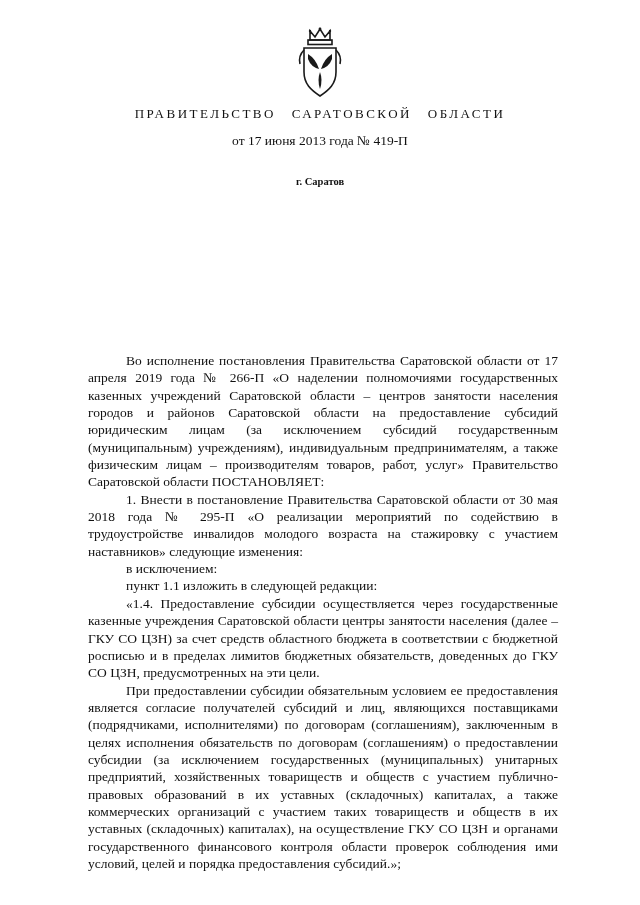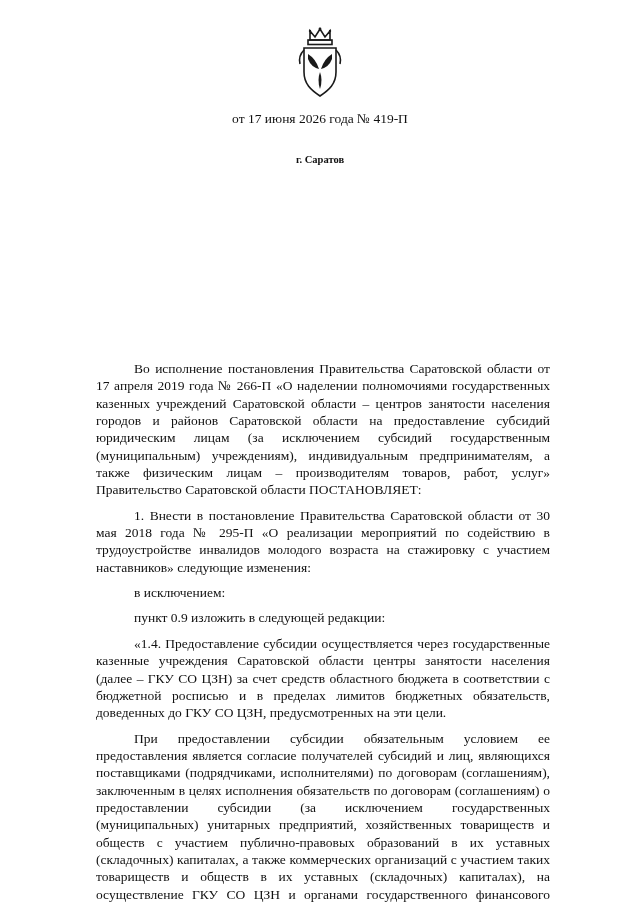--- a/index.html
+++ b/index.html
@@ -63,21 +63,21 @@
     top: 352px;
     left: 88px;
     width: 470px;
     font-size: 13.5px;
     line-height: 17.35px;
     text-align: justify;
     color: #111;
   }
   .para {
     text-indent: 38px;
-    margin: 8px;
+    margin: 0;
   }
   svg .ln { stroke: #1a1a1a; fill: none; stroke-width: 1.6; }
   svg .fl { fill: #1a1a1a; stroke: none; }
 </style>
 </head>
 <body>
 
 <div class="page">
 
   <div class="header">
@@ -95,27 +95,28 @@
         <path class="ln" d="M44 24 Q50 30 48 38"></path>
 
         <path class="ln" d="M12 22 H44 V46 C44 58 37 64 28 70 C19 64 12 58 12 46 Z"></path>
 
         <path class="fl" d="M16 28 Q24 33 27 43 Q19 41 16 33 Z"></path>
         <path class="fl" d="M40 28 Q32 33 29 43 Q37 41 40 33 Z"></path>
         <path class="fl" d="M28 46 Q31 54 28 63 Q25 54 28 46 Z"></path>
       </svg>
     </div>
 
-    <div class="date-line">от 17 июня 2026 года № 419-П</div>
+    <div class="org-line">ПРАВИТЕЛЬСТВО САРАТОВСКОЙ ОБЛАСТИ</div>
+    <div class="date-line">от 17 июня 2013 года № 419-П</div>
     <div class="city">г. Саратов</div>
   </div>
 
 
   <div class="body-text">
     <p class="para">Во исполнение постановления Правительства Саратовской области от 17 апреля 2019 года № 266-П «О наделении полномочиями государственных казенных учреждений Саратовской области – центров занятости населения городов и районов Саратовской области на предоставление субсидий юридическим лицам (за исключением субсидий государственным (муниципальным) учреждениям), индивидуальным предпринимателям, а также физическим лицам – производителям товаров, работ, услуг» Правительство Саратовской области ПОСТАНОВЛЯЕТ:</p>
     <p class="para">1. Внести в постановление Правительства Саратовской области от 30 мая 2018 года № 295-П «О реализации мероприятий по содействию в трудоустройстве инвалидов молодого возраста на стажировку с участием наставников» следующие изменения:</p>
     <p class="para">в исключением:</p>
-    <p class="para">пункт 0.9 изложить в следующей редакции:</p>
+    <p class="para">пункт 1.1 изложить в следующей редакции:</p>
     <p class="para">«1.4. Предоставление субсидии осуществляется через государственные казенные учреждения Саратовской области центры занятости населения (далее – ГКУ СО ЦЗН) за счет средств областного бюджета в соответствии с бюджетной росписью и в пределах лимитов бюджетных обязательств, доведенных до ГКУ СО ЦЗН, предусмотренных на эти цели.</p>
     <p class="para">При предоставлении субсидии обязательным условием ее предоставления является согласие получателей субсидий и лиц, являющихся поставщиками (подрядчиками, исполнителями) по договорам (соглашениям), заключенным в целях исполнения обязательств по договорам (соглашениям) о предоставлении субсидии (за исключением государственных (муниципальных) унитарных предприятий, хозяйственных товариществ и обществ с участием публично-правовых образований в их уставных (складочных) капиталах, а также коммерческих организаций с участием таких товариществ и обществ в их уставных (складочных) капиталах), на осуществление ГКУ СО ЦЗН и органами государственного финансового контроля области проверок соблюдения ими условий, целей и порядка предоставления субсидий.»;</p>
   </div>
 
 </div>
 
 </body></html>

